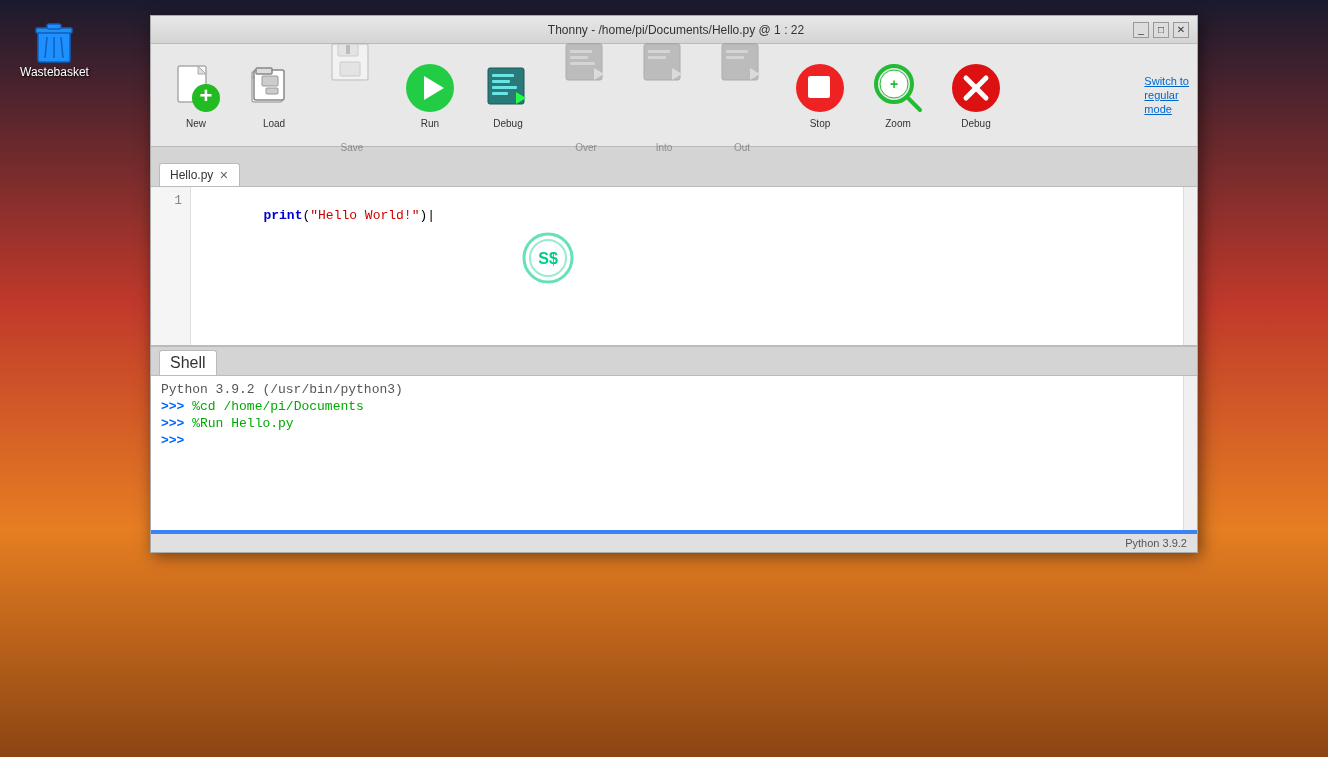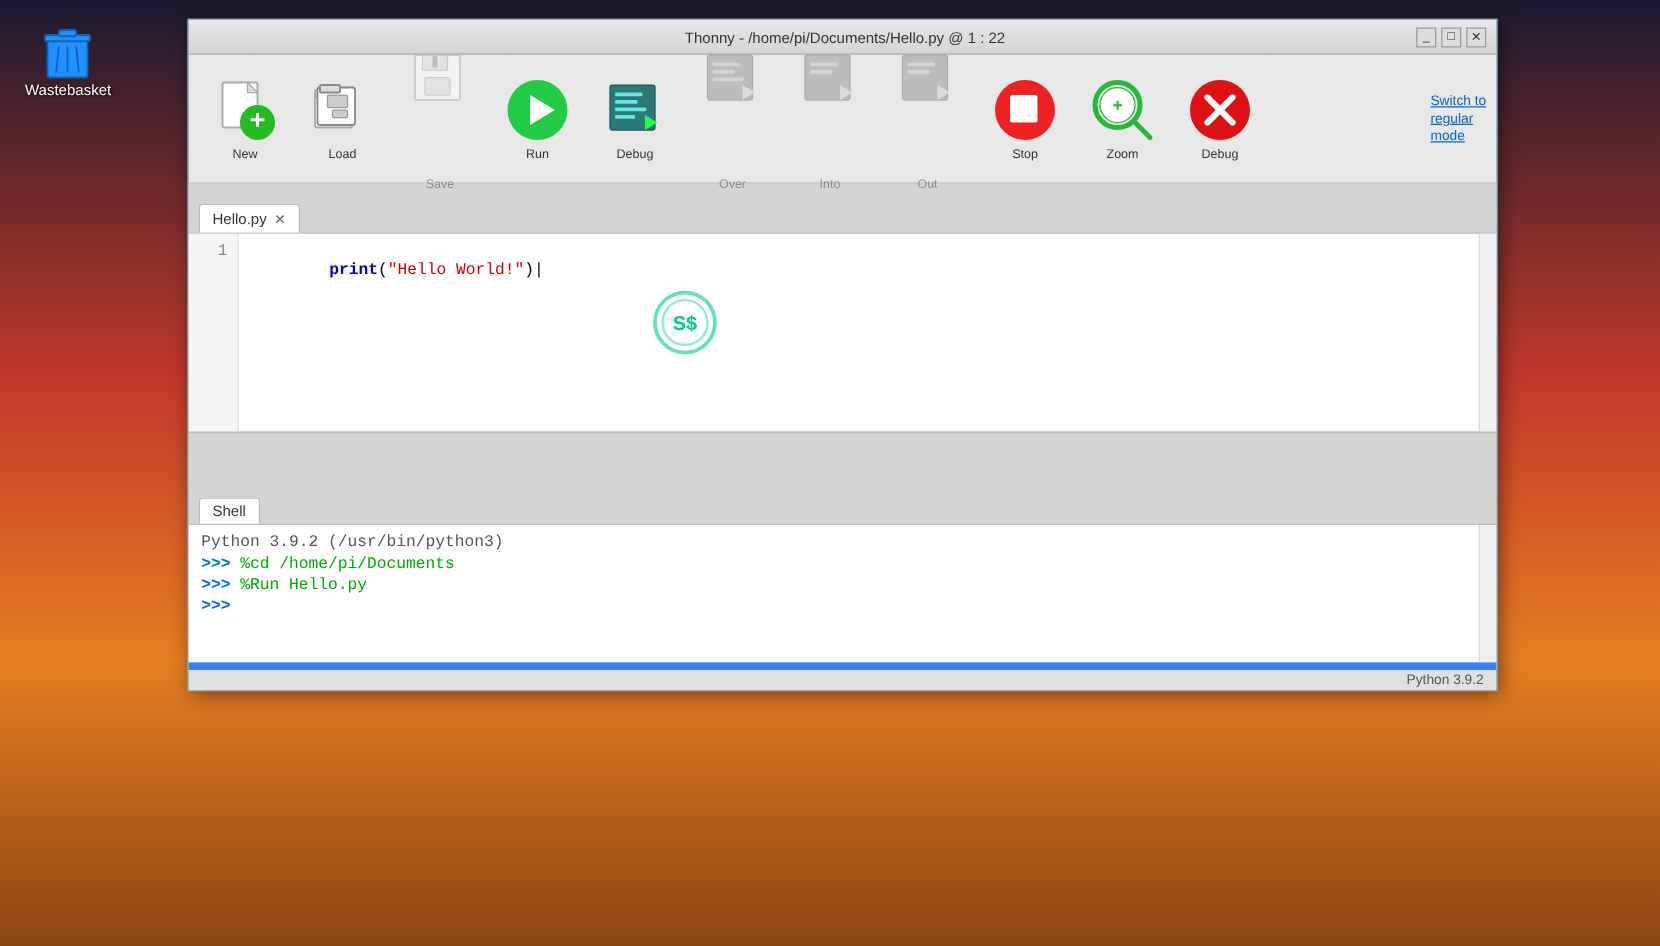--- a/index.html
+++ b/index.html
@@ -224,25 +224,24 @@
       align-items: flex-end;
       padding-left: 8px;
       padding-top: 3px;
       border-bottom: 1px solid #bbb;
     }
     .shell-tab {
       background: white;
       border: 1px solid #bbb;
       border-bottom: none;
       padding: 3px 10px;
-      font-size: 12px;
+      font-size: 16px;
       color: #333;
       cursor: pointer;
       border-radius: 3px 3px 0 0;
-      margin-top: 48px;
     }
     .shell-content {
       flex: 1;
       background: white;
       display: flex;
       overflow: hidden;
       gap: 40px;
     }
     .shell-text {
       flex: 1;
@@ -254,21 +253,21 @@
     .shell-line { margin-bottom: 2px; }
     .shell-info { color: #555; }
     .shell-prompt { color: #0066ff; font-weight: bold; }
     .shell-cmd { color: #00aa00; }
     .shell-output { color: #000; }
     .shell-prompt-active { color: #0066ff; font-weight: bold; }
 
     
     .status-bar {
       background: #e0e0e0;
-      border-top: 6px solid #3b82f6;
+      border-top: 4px solid #3b82f6;
       height: 22px;
       display: flex;
       align-items: center;
       justify-content: flex-end;
       padding: 0 10px;
       font-size: 11px;
       color: #555;
     }
 
     

